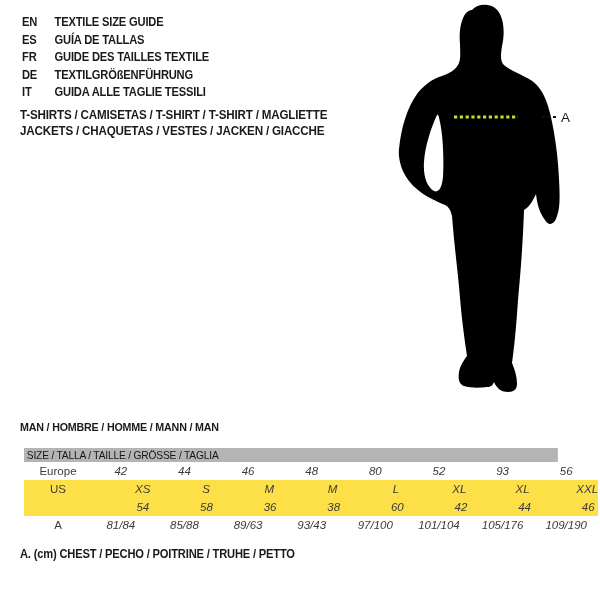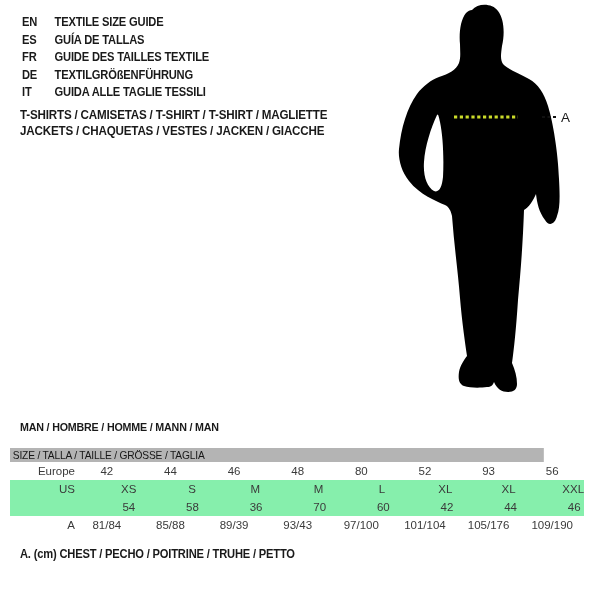--- a/index.html
+++ b/index.html
@@ -17,27 +17,27 @@
   
   .cat-block{position:absolute;left:20px;top:108px;font-size:12.5px;font-weight:700;line-height:15.5px;}
 
   
   .figure-wrap{position:absolute;left:390px;top:0;width:210px;height:410px;}
 
   
   .section-title{position:absolute;left:20px;top:421px;font-size:11.5px;font-weight:700;}
 
   
-  .size-table{position:absolute;left:10px;top:448px;width:574px;font-size:11.5px;color:#3a3a3a;}
+  .size-table{position:absolute;left:24px;top:448px;width:574px;font-size:11.5px;color:#3a3a3a;}
   .st-header{height:14px;line-height:14px;background:#b4b4b4;color:#161616;
              font-size:11px;padding-left:3px;}
   .st-row{display:flex;height:18px;line-height:18px;}
-  .st-row.shaded{background:#86efac;gap:44px;}
-  .st-label{flex:0 0 62px;text-align:right;padding-left:3px;}
-  .st-cell{flex:1;text-align:center;}
+  .st-row.shaded{background:#fde047;gap:44px;}
+  .st-label{flex:0 0 62px;text-align:center;padding-left:3px;}
+  .st-cell{flex:1;text-align:center;font-style:italic;}
 
   
   .footnote{position:absolute;left:20px;top:547px;font-size:12px;font-weight:700;}
 </style>
 </head>
 <body>
 
 <div class="lang-block condensed">
   <div class="lang-row">
     <span class="lang-code">EN</span>
@@ -138,32 +138,32 @@
     <span class="st-cell">XL</span>
     <span class="st-cell">XL</span>
     <span class="st-cell">XXL</span>
   </div>
 
   <div class="st-row shaded">
     <span class="st-label"></span>
     <span class="st-cell">54</span>
     <span class="st-cell">58</span>
     <span class="st-cell">36</span>
-    <span class="st-cell">70</span>
+    <span class="st-cell">38</span>
     <span class="st-cell">60</span>
     <span class="st-cell">42</span>
     <span class="st-cell">44</span>
     <span class="st-cell">46</span>
   </div>
 
   <div class="st-row">
     <span class="st-label">A</span>
     <span class="st-cell">81/84</span>
     <span class="st-cell">85/88</span>
-    <span class="st-cell">89/39</span>
+    <span class="st-cell">89/63</span>
     <span class="st-cell">93/43</span>
     <span class="st-cell">97/100</span>
     <span class="st-cell">101/104</span>
     <span class="st-cell">105/176</span>
     <span class="st-cell">109/190</span>
   </div>
 </div>
 
 <div class="footnote condensed">A. (cm) CHEST / PECHO / POITRINE / TRUHE / PETTO</div>
 

